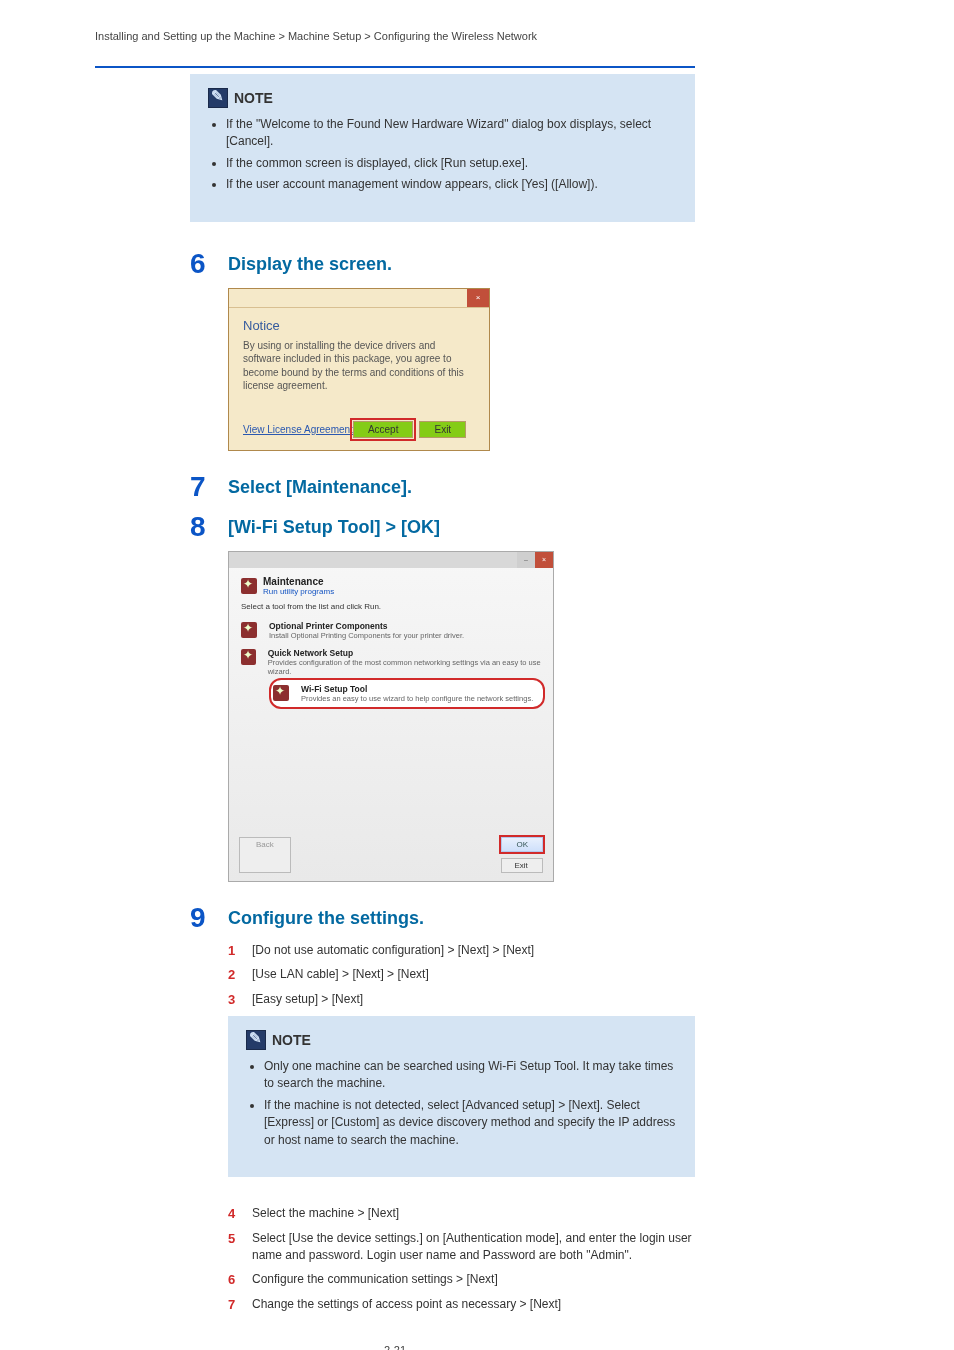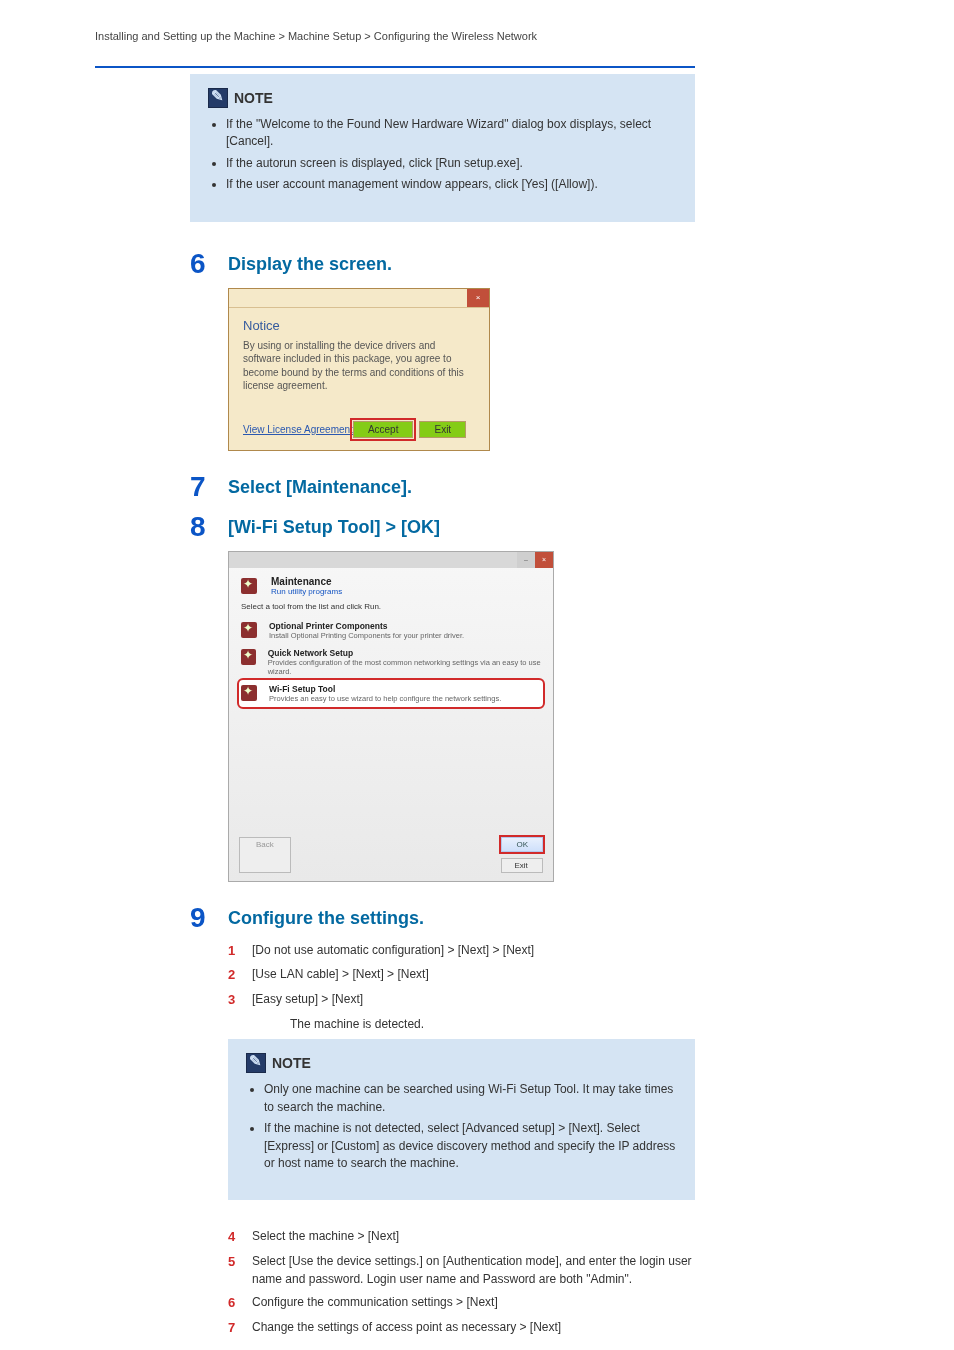--- a/index.html
+++ b/index.html
@@ -98,29 +98,29 @@
 
   .maint-dialog {
     width: 324px;
     font-size: 8px;
     background: linear-gradient(#f7f7f7,#e9e9e9);
     border:1px solid #aaa;
   }
   .maint-titlebar { height:16px; background:#d8d8d8; position:relative; text-align:center; color:#888; font-size:7px; line-height:16px; }
   .maint-titlebar .mx { position:absolute; right:0; top:0; width:18px; height:16px; background:#c14f3a; color:#fff; text-align:center;}
   .maint-titlebar .mm { position:absolute; right:18px; top:0; width:18px; height:16px; background:#cfcfcf; color:#666; text-align:center;}
-  .maint-head { display:flex; gap:14px; padding:8px 12px 2px 12px; align-items:center; }
+  .maint-head { display:flex; gap:6px; padding:8px 12px 2px 12px; align-items:center; }
   .tool-ico { width:16px; height:16px; background:#8c2f2f; border-radius:2px; display:inline-block; position:relative;}
   .tool-ico::after{content:"✦"; color:#efc; position:absolute; left:2px; top:-1px; font-size:12px;}
   .maint-head-txt b{ font-size:10px; color:#222; display:block;}
   .maint-head-txt span{ color:#1555c2; font-size:8px;}
   .maint-instr { padding: 4px 12px; color:#333; }
   .maint-list { padding: 2px 10px; }
   .maint-item { display:flex; gap:12px; padding: 4px 2px; align-items:flex-start;}
-  .maint-item.sel { outline:2px solid #d12a2a; border-radius:4px; background:#fff;}
+  .maint-item.sel { outline:2px solid #d12a2a; border-radius:10px; background:#fff;margin-left:32px;}
   .maint-item .tool-ico { margin-top:1px;}
   .maint-item .txt b{ display:block; color:#222; font-size:8.5px;}
   .maint-item .txt span{ color:#666; font-size:7.5px;}
   .maint-spacer { height: 120px; }
   .maint-footer { display:flex; justify-content:space-between; padding:8px 10px; }
   .maint-back { border:1px solid #bbb; background:#eee; font-size:8px; padding:2px 16px; color:#999; }
   .maint-right { display:flex; gap:6px;flex-direction:column; }
   .maint-ok { border:1px solid #b5c8ec; background:linear-gradient(#e8f0fd,#cfe0fb); font-size:8px; padding:2px 14px; outline:2px solid #d12a2a; color:#355; }
   .maint-exit { border:1px solid #bbb; background:#eee; font-size:8px; padding:2px 12px; }
 
@@ -146,21 +146,21 @@
 
   <div class="content">
 
     <div class="blue-box">
       <div class="note-label">
         <span class="note-icon"></span>
         <span>NOTE</span>
       </div>
       <ul>
         <li>If the "Welcome to the Found New Hardware Wizard" dialog box displays, select [Cancel].</li>
-        <li>If the autorun screen is displayed, click [Run setup.exe].</li>
+        <li>If the common screen is displayed, click [Run setup.exe].</li>
         <li>If the user account management window appears, click [Yes] ([Allow]).</li>
       </ul>
     </div>
 
     <div class="step-row">
       <div class="step-num">6</div>
       <div class="step-title">Display the screen.</div>
     </div>
     <div class="screenshot">
       <div class="notice-dialog">
@@ -250,21 +250,20 @@
           <span class="t">[Do not use automatic configuration] &gt; [Next] &gt; [Next]</span>
         </div>
       <div class="sub">
           <span class="n">2</span>
           <span class="t">[Use LAN cable] &gt; [Next] &gt; [Next]</span>
         </div>
       <div class="sub">
           <span class="n">3</span>
           <span class="t">[Easy setup] &gt; [Next]</span>
         </div>
-      <div class="sub-indent">The machine is detected.</div>
 
       <div class="blue-box" style="margin-left:0;">
         <div class="note-label">
           <span class="note-icon"></span>
           <span>NOTE</span>
         </div>
         <ul>
           <li>Only one machine can be searched using Wi-Fi Setup Tool. It may take times to search the machine.</li>
           <li>If the machine is not detected, select [Advanced setup] &gt; [Next]. Select [Express] or [Custom] as device discovery method and specify the IP address or host name to search the machine.</li>
         </ul>

